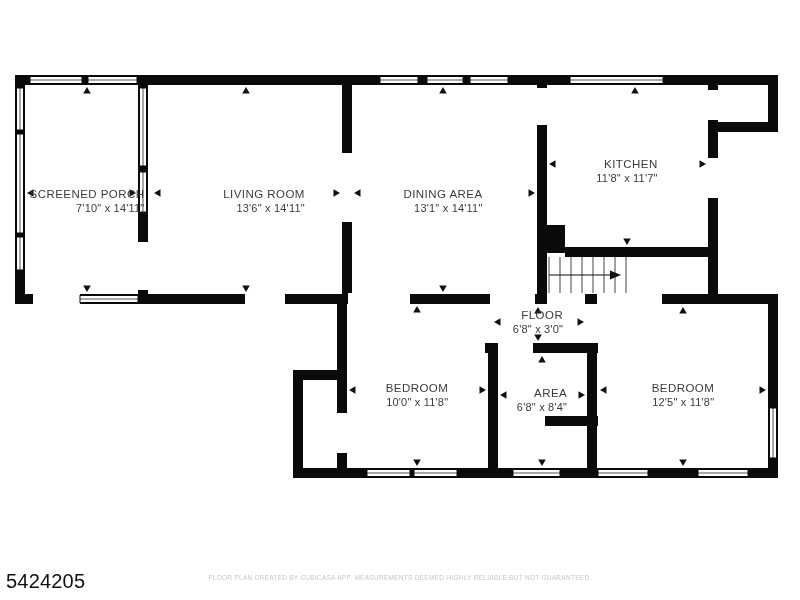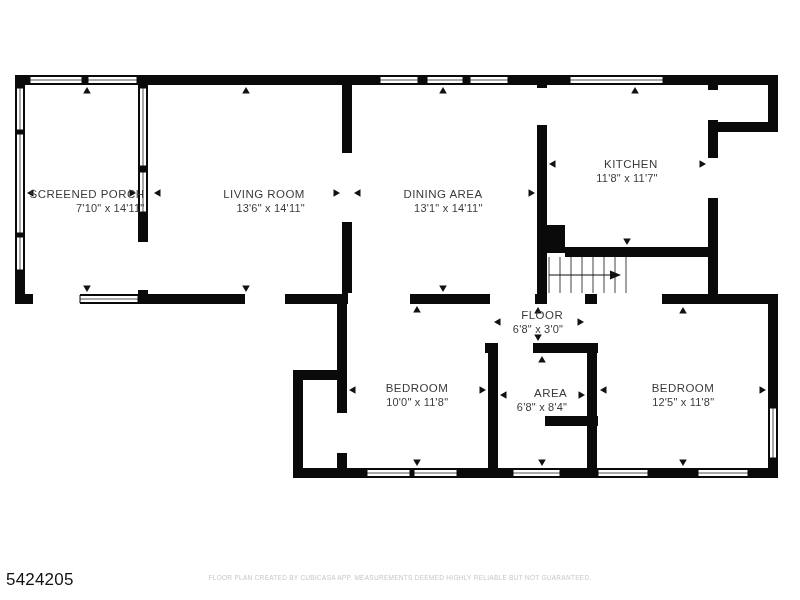--- a/index.html
+++ b/index.html
@@ -10,21 +10,21 @@
   }
   svg.plan { position:absolute; left:0; top:0; }
   .room-label {
     position:absolute; transform:translate(-50%,-50%);
     text-align:right; color:#3b3b3b; white-space:nowrap;
   }
   .room-name { font-size:11.5px; letter-spacing:.45px; }
   .room-dims { font-size:11px; margin-top:2px; letter-spacing:.2px; }
   .listing-id {
     position:absolute; left:6px; top:570px;
-    font-size:17px; color:#111; letter-spacing:.2px;
+    font-size:20px; color:#111; letter-spacing:.2px;
   }
   .disclaimer {
     position:absolute; left:0; right:0; top:574px; text-align:center;
     font-size:6.5px; color:#c6c6c6; letter-spacing:.28px;
   }
 </style>
 </head>
 <body>
 
 <svg class="plan" width="800" height="600" viewBox="0 0 800 600">

